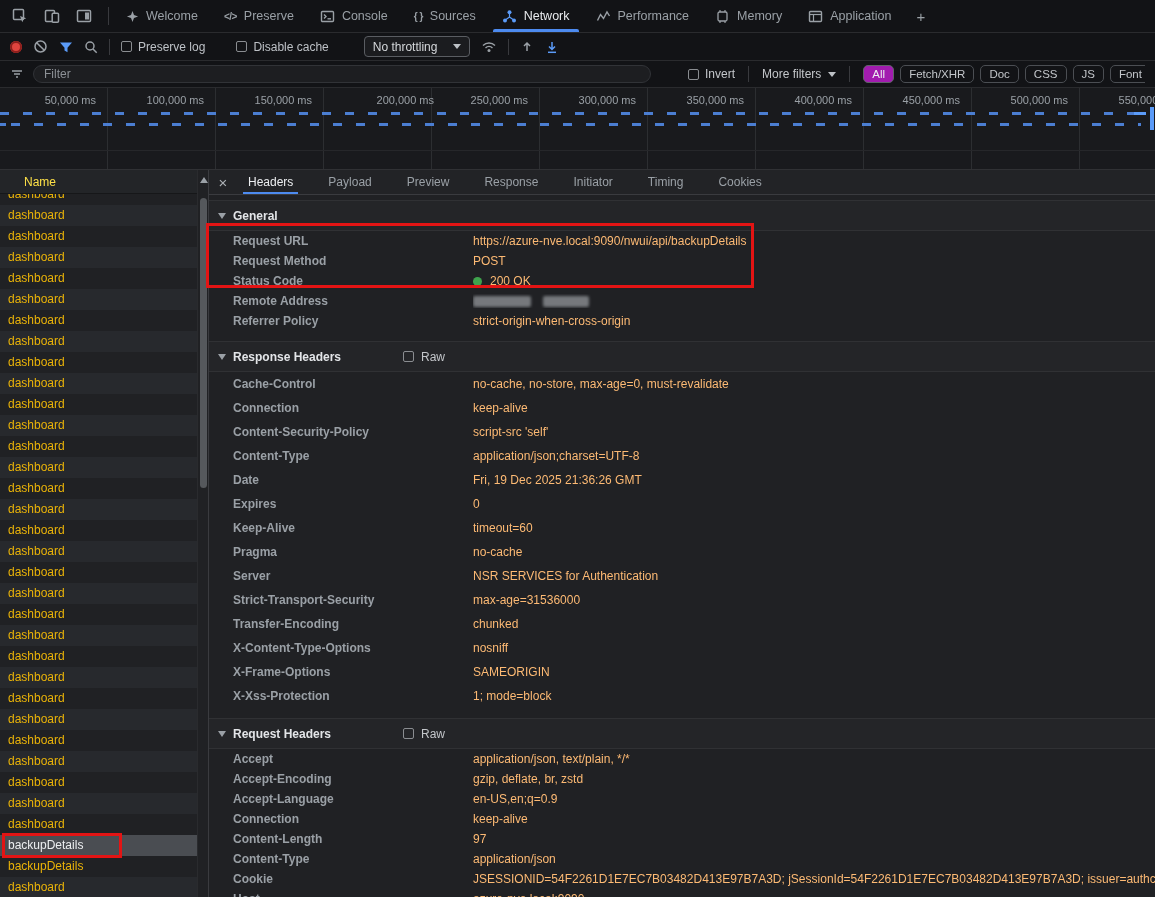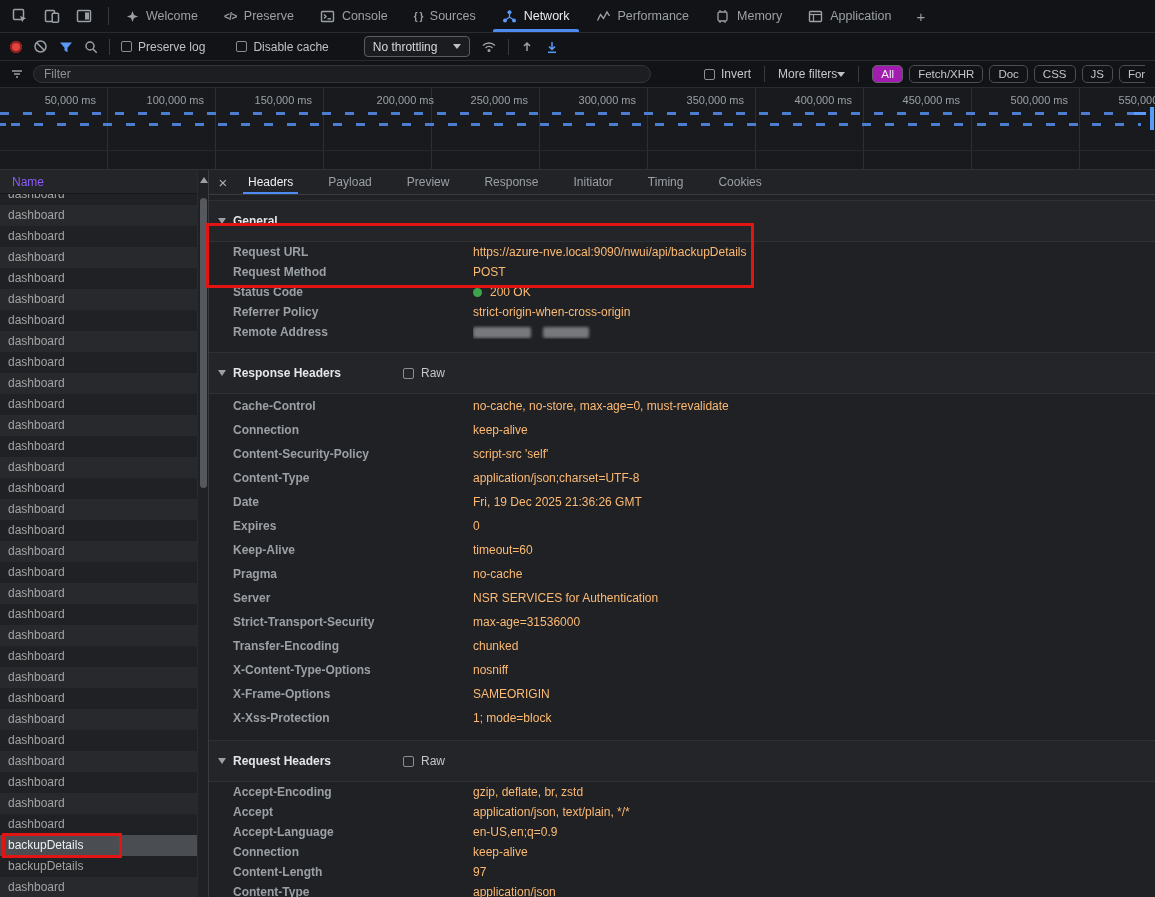--- a/index.html
+++ b/index.html
@@ -41,21 +41,21 @@
   .caret-down { width:0; height:0; border-left:4px solid transparent;
     border-right:4px solid transparent; border-top:5px solid #bdc1c6; }
 
   
   .filter-bar { height:27px; background:#121316; border-bottom:1px solid #2a2b2e;
     display:flex; align-items:center; padding:0 10px; gap:9px; color:#c3c6ca; }
   .filter-input { width:618px; height:18px; background:#1d1e21; border:1px solid #313337;
     border-radius:9px; color:#e8eaed; font-size:12px; padding:0 10px; outline:none;
     font-family:"Liberation Sans", sans-serif; }
   .filter-input::placeholder { color:#8d9196; }
-  .mf-group { display:flex; align-items:center; white-space:nowrap;text-align:center; }
+  .mf-group { display:flex; align-items:center; gap:7px; white-space:nowrap;text-align:center; }
   .pills { display:flex; gap:6px; overflow:hidden; flex:1; align-items:center; }
   .pill { border:1px solid #4b4e53; border-radius:5px; padding:2px 8px; font-size:11.5px;
     color:#c3c6ca; white-space:nowrap; flex:none; }
   .pill.selected { background:#a21caf; color:#eceef0; border-color:#5f6368; }
 
   
   .timeline { position:relative; height:82px; background:#191a1d;
     border-bottom:1px solid #303134; overflow:hidden;
     background-image:repeating-linear-gradient(90deg, transparent 0 107px, #2c2e31 107px 108px); }
   .timeline::after { content:""; position:absolute; left:0; right:0; top:62px; height:1px;
@@ -74,26 +74,26 @@
   .dash.b { top:35px; background-position:11px 0; }
   .tl-marker-bar { position:absolute; right:1px; top:19px; width:4px; height:23px; background:#5b9bf8; }
   .tl-marker-dash { position:absolute; right:9px; top:24px; width:12px; height:3px; background:#5b9bf8; }
 
   
   .main { display:flex; height:727px; }
 
   
   .req-panel { width:209px; flex:none; position:relative; border-right:1px solid #3a3b3f;
     background:#202124; display:flex; flex-direction:column; }
-  .req-header { height:24px; line-height:24px; padding-left:12px; font-size:12px;
-    color:#8b5cf6; background:#232528; border-bottom:1px solid #161719; flex:none;
+  .req-header { height:24px; line-height:24px; padding-left:24px; font-size:12px;
+    color:#fde047; background:#232528; border-bottom:1px solid #161719; flex:none;
     margin-right:11px; }
   .req-rows { flex:1; overflow:hidden; margin-right:11px; }
   .req-row { height:21px; line-height:21px; padding-left:8px; font-size:12px;
-    color:#a3a3a3; white-space:nowrap; overflow:hidden; }
+    color:#eab308; white-space:nowrap; overflow:hidden; }
   .req-row:first-of-type { margin-top:-10px; }
   .req-row:nth-of-type(even) { background:#27292d; }
   .req-row.selected { background:#4a4d52; color:#eceef0; }
   .req-scrollbar { position:absolute; top:0; right:0; bottom:0; width:11px;
     background:#202124; border-left:1px solid #2a2b2e; }
   .sb-up { position:absolute; top:7px; left:2px; width:0; height:0;
     border-left:4px solid transparent; border-right:4px solid transparent;
     border-bottom:6px solid #9aa0a6; }
   .sb-thumb { position:absolute; top:28px; left:2px; width:7px; height:290px;
     background:#55585c; border-radius:4px; }
@@ -103,21 +103,21 @@
   .detail-tabs { height:25px; flex:none; border-bottom:1px solid #3a3b3f;
     display:flex; align-items:stretch; font-size:12px; color:#9aa0a6; background:#222326; }
   .close-btn { width:28px; display:flex; align-items:center; justify-content:center;
     font-size:15px; color:#aeb2b7; }
   .dtab { padding:0 11px; display:flex; align-items:center; position:relative; white-space:nowrap; }
   .dtab.selected { color:#eceef0; }
   .dtab.selected::after { content:""; position:absolute; left:6px; right:6px; bottom:0;
     height:2.5px; background:#4d8bf0; }
   .detail-body { flex:1; overflow:hidden; }
 
-  .section-header { position:relative; display:flex; align-items:center; height:42px;
+  .section-header { position:relative; display:flex; align-items:center; height:31px;
     padding-left:9px; background:#242528; border-top:1px solid #303134;
     border-bottom:1px solid #303134; }
   .section-header.first { margin-top:5px; }
   .section-header.gap { margin-top:10px; }
   .tri { width:0; height:0; border-left:4.5px solid transparent;
     border-right:4.5px solid transparent; border-top:6px solid #9aa0a6; margin-right:7px; flex:none; }
   .section-title { font-weight:bold; font-size:12px; color:#e3e5e8; white-space:nowrap; }
   .raw-group { position:absolute; left:178px; display:flex; align-items:center; gap:7px;
     color:#c3c6ca;padding-left:16px; }
 
@@ -296,21 +296,21 @@
 
   <div class="filter-bar">
     <span class="icon-btn">
       <svg width="14" height="14" viewBox="0 0 14 14">
           <line x1="2" y1="4" x2="12" y2="4" stroke="#9aa0a6" stroke-width="1.5"></line>
           <line x1="4" y1="7" x2="10" y2="7" stroke="#9aa0a6" stroke-width="1.5"></line>
           <line x1="6" y1="10" x2="8" y2="10" stroke="#9aa0a6" stroke-width="1.5"></line>
         </svg>
     </span>
     <input class="filter-input" type="text" placeholder="Filter" style="">
-    <span class="check-group" style="margin-left:24px;padding-left:20px;">
+    <span class="check-group" style="margin-left:8px;padding-left:20px;">
       <span class="checkbox"></span>
       <span>Invert</span>
     </span>
     <span class="vsep" style="height:16px; margin:0 4px;"></span>
     <span class="mf-group">
       <span>More filters</span>
       <span class="caret-down"></span>
     </span>
     <span class="vsep" style="height:16px; margin:0 4px;"></span>
     <div class="pills">
@@ -540,27 +540,27 @@
                 <span class="kv-name">Request Method</span>
                 <span class="kv-value">POST</span>
               </div>
 
               <div class="kv-row">
                 <span class="kv-name">Status Code</span>
                 <span class="kv-value dot">200 OK</span>
               </div>
 
               <div class="kv-row">
+                <span class="kv-name">Remote Address</span>
+                <span class="kv-value redacted"></span>
+              </div>
+
+              <div class="kv-row">
                 <span class="kv-name">Referrer Policy</span>
                 <span class="kv-value">strict-origin-when-cross-origin</span>
-              </div>
-
-              <div class="kv-row">
-                <span class="kv-name">Remote Address</span>
-                <span class="kv-value redacted"></span>
               </div>
             </div>
         </div>
 
         <div>
           <div class="section-header gap">
             <span class="tri"></span>
             <span class="section-title">Response Headers</span>
             <span class="raw-group">
               <span class="checkbox"></span>
@@ -646,30 +646,30 @@
             <span class="tri"></span>
             <span class="section-title">Request Headers</span>
             <span class="raw-group">
               <span class="checkbox"></span>
               <span>Raw</span>
             </span>
           </div>
           <div class="kv-list reqh">
 
               <div class="kv-row">
+                <span class="kv-name">Accept</span>
+                <span class="kv-value">application/json, text/plain, */*</span>
+              </div>
+
+              <div class="kv-row">
                 <span class="kv-name">Accept-Encoding</span>
                 <span class="kv-value">gzip, deflate, br, zstd</span>
               </div>
 
               <div class="kv-row">
-                <span class="kv-name">Accept</span>
-                <span class="kv-value">application/json, text/plain, */*</span>
-              </div>
-
-              <div class="kv-row">
                 <span class="kv-name">Accept-Language</span>
                 <span class="kv-value">en-US,en;q=0.9</span>
               </div>
 
               <div class="kv-row">
                 <span class="kv-name">Connection</span>
                 <span class="kv-value">keep-alive</span>
               </div>
 
               <div class="kv-row">

